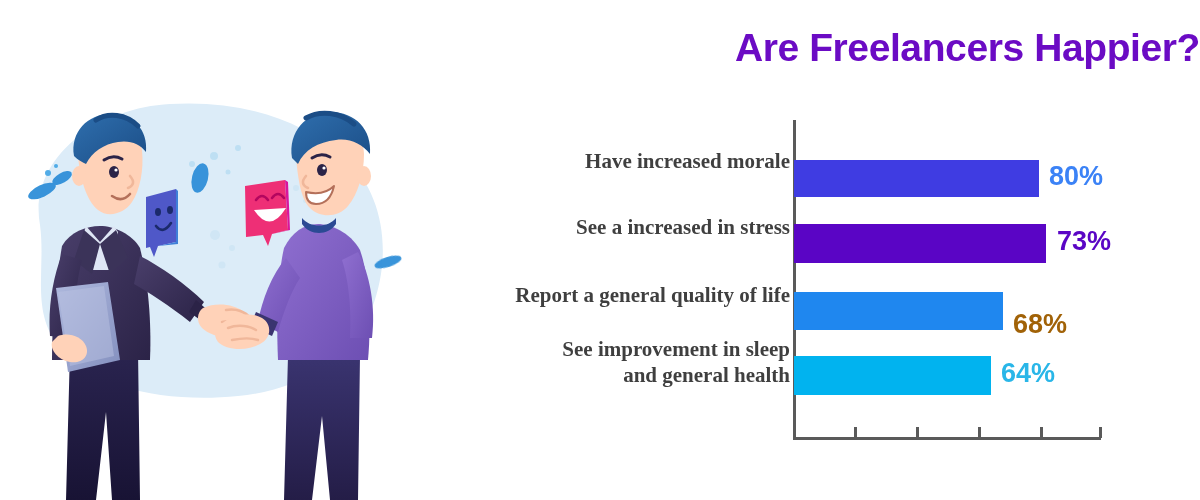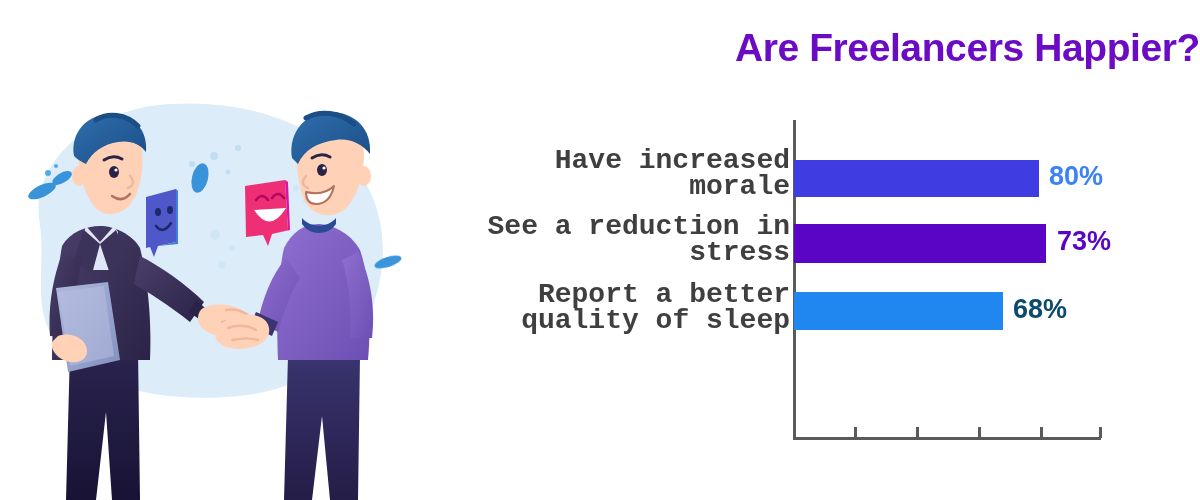--- a/index.html
+++ b/index.html
@@ -51,25 +51,25 @@
     position: absolute;
     left: 0;
     height: 64px;
     width: 760px;
   }
   .bar-label {
     position: absolute;
     right: 390px;
     width: 330px;
     text-align: right;
-    font-size: 28px;
+    font-size: 21px;
     font-weight: bold;
     color: #3f3f3f;
     line-height: 26px;
-    font-family: Liberation Mono, monospace;
+    font-family: Liberation Serif, serif;
   }
   .bar-fill {
     position: absolute;
     left: 0;
   }
   .bar-value {
     position: absolute;
     font-size: 27px;
     font-weight: bold;
     font-family: "Liberation Sans", sans-serif;
@@ -280,25 +280,33 @@
   <div class="x-tick" style="left:620px"></div>
   <div class="x-tick" style="left:679px"></div>
 
   <div class="bar-row" style="top:20px">
     <div class="bar-label" style="top:8px">Have increased morale</div>
     <div class="bar-fill" style="top:20px;left:374px;width:245px;height:37px;background:#3f3ce2"></div>
     <div class="bar-value" style="top:21px;left:629px;color:#3b82f6">80%</div>
   </div>
 
   <div class="bar-row" style="top:85px">
-    <div class="bar-label" style="top:9px">See a reduction in stress</div>
+    <div class="bar-label" style="top:9px">See a increased in stress</div>
     <div class="bar-fill" style="top:19px;left:374px;width:252px;height:39px;background:#5a05c5"></div>
     <div class="bar-value" style="top:21px;left:637px;color:#5a05c5">73%</div>
   </div>
 
   <div class="bar-row" style="top:152px">
-    <div class="bar-label" style="top:10px">Report a better quality of sleep</div>
+    <div class="bar-label" style="top:10px">Report a general quality of life</div>
     <div class="bar-fill" style="top:20px;left:374px;width:209px;height:38px;background:#1f87ef"></div>
-    <div class="bar-value" style="top:22px;left:593px;color:#0c4a6e">68%</div>
+    <div class="bar-value" style="top:37px;left:593px;color:#a16207">68%</div>
   </div>
 
+  <div class="bar-row" style="top:218px">
+    <div class="bar-label" style="top:-2px">
+      <div>See improvement in sleep</div>
+      <div>and general health</div>
+    </div>
+    <div class="bar-fill" style="top:18px;left:374px;width:197px;height:39px;background:#01b3ef"></div>
+    <div class="bar-value" style="top:20px;left:581px;color:#29b6e8">64%</div>
+  </div>
 
 </div>
 
 </body></html>

